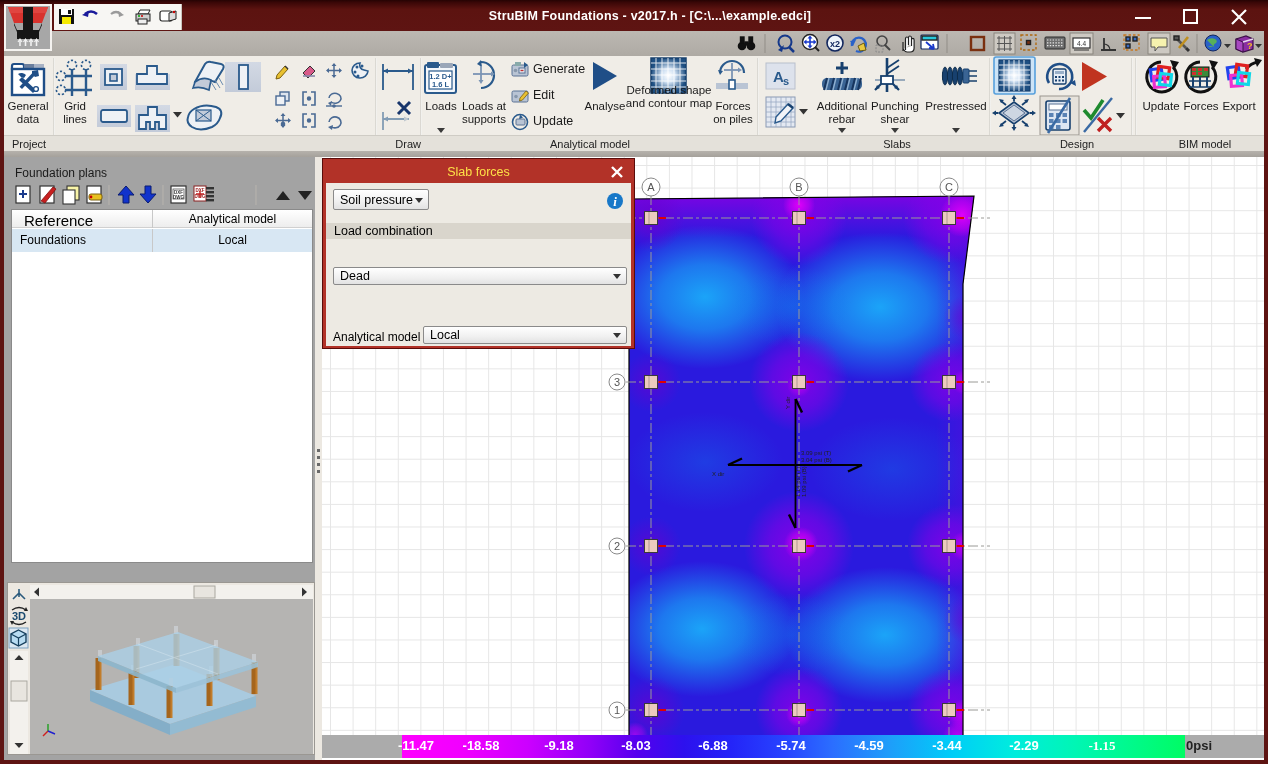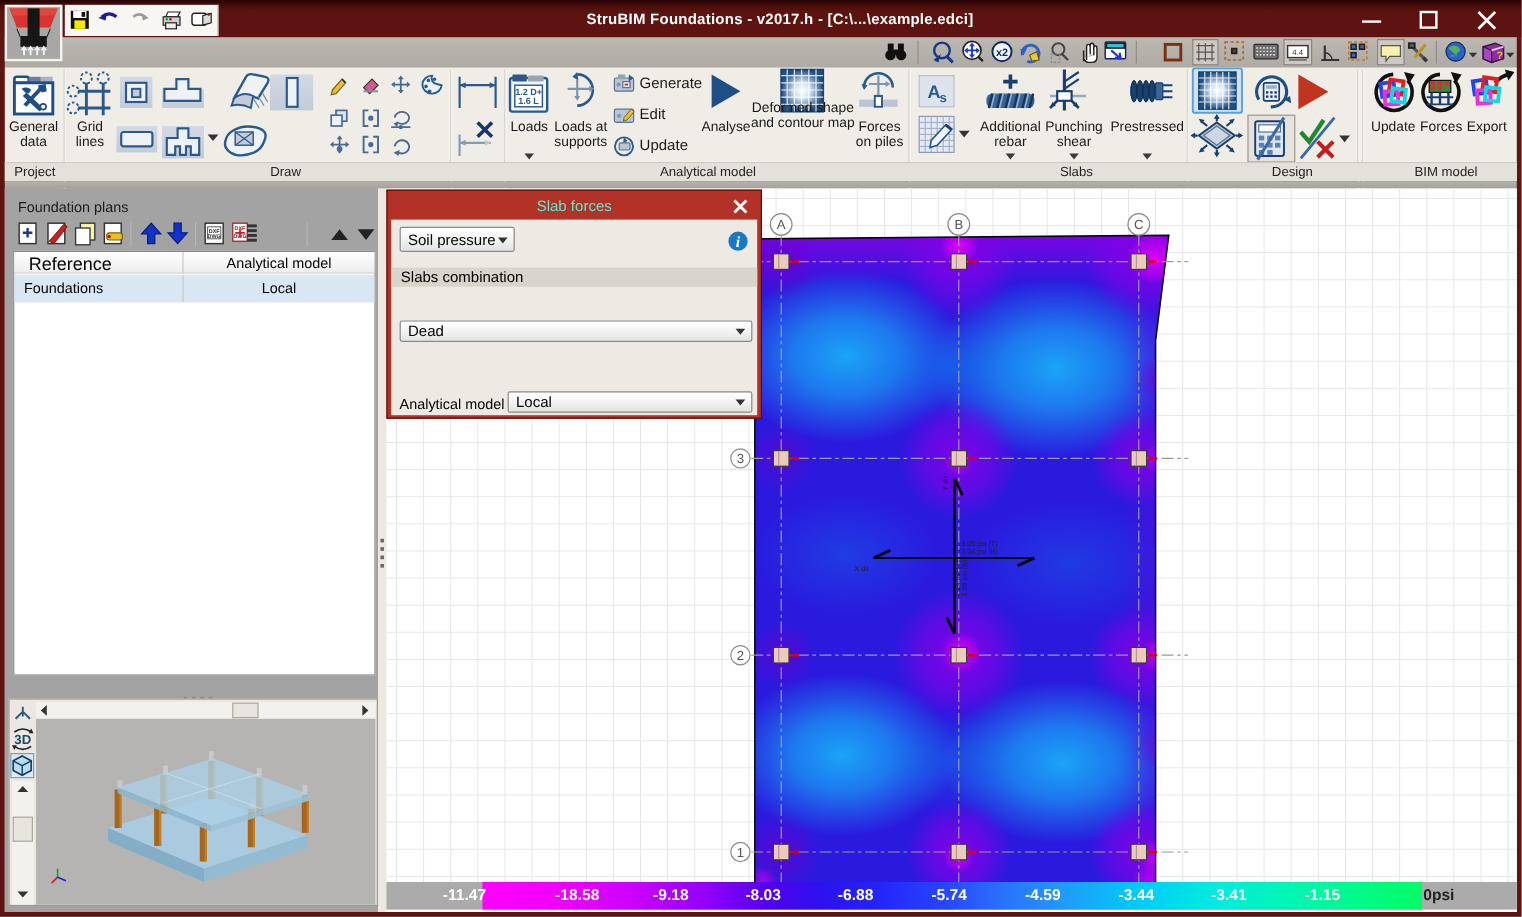--- a/index.html
+++ b/index.html
@@ -66,21 +66,21 @@
 #cbgrad { position:absolute; left:80px; top:0; width:783px; height:23px;
   background:linear-gradient(90deg,#ff00ff 0%, #f000ff 8%, #cc00ff 16%, #9100f8 24%,
    #5500ee 30%, #2d11ee 36%, #2424f8 42%, #2744ff 49%, #2b6eff 55%, #1f9cfa 62%,
    #00ccf8 70%, #00ecde 78%, #00f6b4 86%, #00fa86 94%, #00fc64 100%); }
 .cbl { position:absolute; top:3px; width:60px; text-align:center; color:#fff;
   font-size:13px; font-weight:bold; }
 
 
 #dlg { position:absolute; left:0px; top:1px; width:313px; height:191px;
   border:1px solid #5a0c0a; background:#b23228; z-index:40; }
-#dlg_title { position:absolute; left:3px; top:2px; width:305px; height:22px; color:#5eead4;
+#dlg_title { position:absolute; left:3px; top:2px; width:305px; height:22px; color:#fde047;
   font-size:12.5px; text-align:center; padding-top:4px; }
 #dlg_body { position:absolute; left:3px; top:24px; width:305px; height:163px; background:#edeae3; }
 .combo { position:absolute; background:linear-gradient(#ffffff,#f0f0f0 60%,#e2e2e2);
   border:1px solid #8a8a8a; border-radius:2px; font-size:12.5px; color:#000; }
 .combo .arr { position:absolute; right:5px; top:50%; margin-top:-2px; width:0; height:0;
   border-left:4px solid transparent; border-right:4px solid transparent; border-top:5px solid #333; }
 </style>
 </head>
 <body>
 <div id="win">
@@ -658,21 +658,21 @@
     <div class="gsep" style="left:49px;"></div>
     <div class="gsep" style="left:371px;"></div>
     <div class="gsep" style="left:416px;"></div>
     <div class="gsep" style="left:753px;"></div>
     <div class="gsep" style="left:985px;"></div>
     <div class="gsep" style="left:1127px;"></div>
     <div class="gsep" style="left:1131px;"></div>
   </div>
   <div id="grouplabels">
     <div class="glabel" style="left:0px; width:50px;">Project</div>
-    <div class="glabel" style="left:51px; width:366px;">Draw</div>
+    <div class="glabel" style="left:51px; width:366px;text-align:right;">Draw</div>
     <div class="glabel" style="left:418px; width:336px;">Analytical model</div>
     <div class="glabel" style="left:760px; width:266px;">Slabs</div>
     <div class="glabel" style="left:1000px; width:146px;">Design</div>
     <div class="glabel" style="left:1139px; width:124px;">BIM model</div>
   </div>
   <div id="ribbonedge"></div>
 
   <div id="mainarea">
     <div id="leftpanel">
       <div id="fp_title">Foundation plans</div>
@@ -984,48 +984,48 @@
           <text x="390" y="319">X dir</text>
           <text x="468" y="252" transform="rotate(-90 468 252)">Y dir</text>
           <text x="479" y="298">3.09 psi (T)</text>
           <text x="479" y="305">3.04 psi (B)</text>
           <text x="478" y="340" transform="rotate(-90 478 340)">1.14 psi (T)</text>
           <text x="484" y="340" transform="rotate(-90 484 340)">1.09 psi (B)</text>
         </g>
       </svg>
       <div id="colorbar">
         <div id="cbgrad"></div>
-        <div class="cbl" style="left:35px;">-11.47</div>
+        <div class="cbl" style="left:64px;">-11.47</div>
         <div class="cbl" style="left:129px;">-18.58</div>
         <div class="cbl" style="left:207px;">-9.18</div>
         <div class="cbl" style="left:284px;">-8.03</div>
         <div class="cbl" style="left:361px;">-6.88</div>
         <div class="cbl" style="left:439px;">-5.74</div>
         <div class="cbl" style="left:517px;">-4.59</div>
         <div class="cbl" style="left:595px;">-3.44</div>
-        <div class="cbl" style="left:672px;">-3.41</div>
-        <div class="cbl" style="left:750px;">-1.15</div>
+        <div class="cbl" style="left:672px;">-2.29</div>
+        <div class="cbl" style="left:750px;font-family:Liberation Serif, serif;">-1.15</div>
         <div class="cbl" style="left:864px;width:50px;color:#222;text-align:left;">0psi</div>
       </div>
       <div id="dlg">
         <div id="dlg_title">Slab forces</div>
         <svg width="14" height="14" style="position:absolute;right:10px;top:6px;">
             <path d="M2 2 L12 12 M12 2 L2 12" stroke="#fff" stroke-width="2.4"></path>
           </svg>
         <div id="dlg_body">
           <div class="combo" style="left:7px; top:6px; width:96px; height:21px;">
               <span style="position:absolute;left:6px;top:3px;">Soil pressure</span>
               <span class="arr"></span>
             </div>
           <svg width="18" height="18" style="position:absolute;left:280px;top:9px;">
               <circle cx="9" cy="9" r="8" fill="#1878c8"></circle>
               <text x="9" y="14" text-anchor="middle" font-family="Liberation Serif" font-size="13" font-weight="bold" fill="#fff" font-style="italic">i</text>
             </svg>
           <div style="position:absolute;left:0px;top:40px;width:305px;height:16px;background:#d9d5cc;">
-            <span style="position:absolute;left:8px;top:1px;font-size:12.5px;">Slabs combination</span>
+            <span style="position:absolute;left:8px;top:1px;font-size:12.5px;">Load combination</span>
           </div>
           <div class="combo" style="left:7px; top:84px; width:294px; height:18px;">
               <span style="position:absolute;left:6px;top:1px;">Dead</span>
               <span class="arr"></span>
             </div>
           <div style="position:absolute;left:7px;top:147px;font-size:12px;white-space:nowrap;">Analytical model</div>
           <div class="combo" style="left:97px; top:143px; width:204px; height:18px;">
               <span style="position:absolute;left:6px;top:1px;">Local</span>
               <span class="arr"></span>
             </div>

